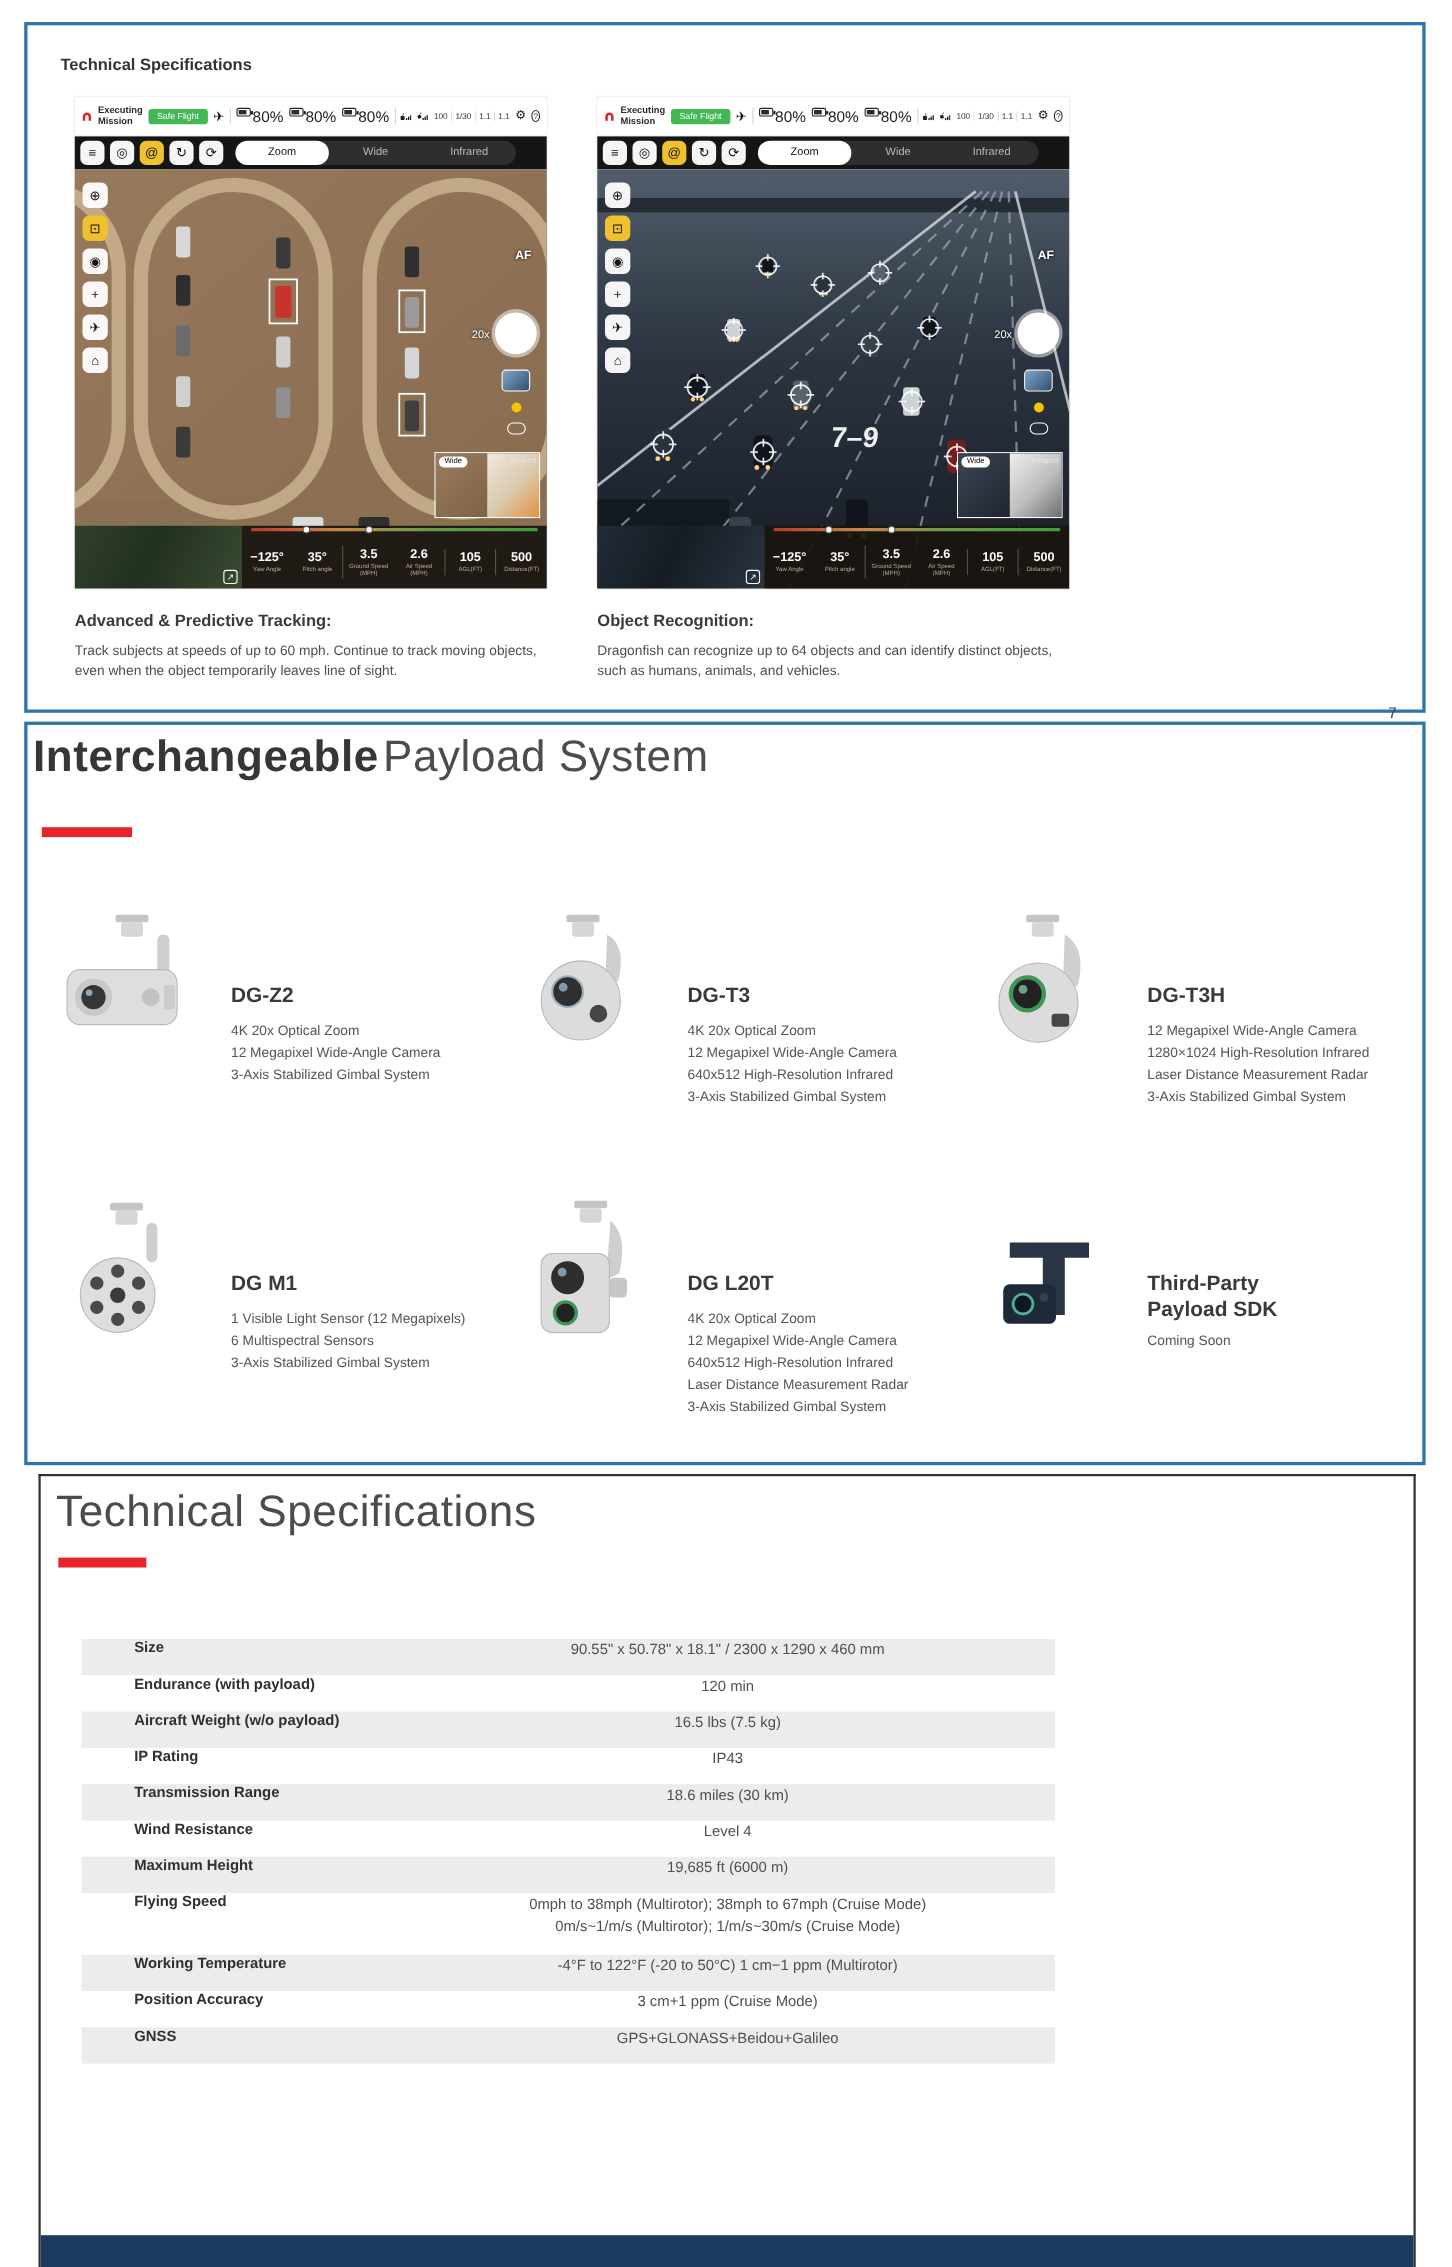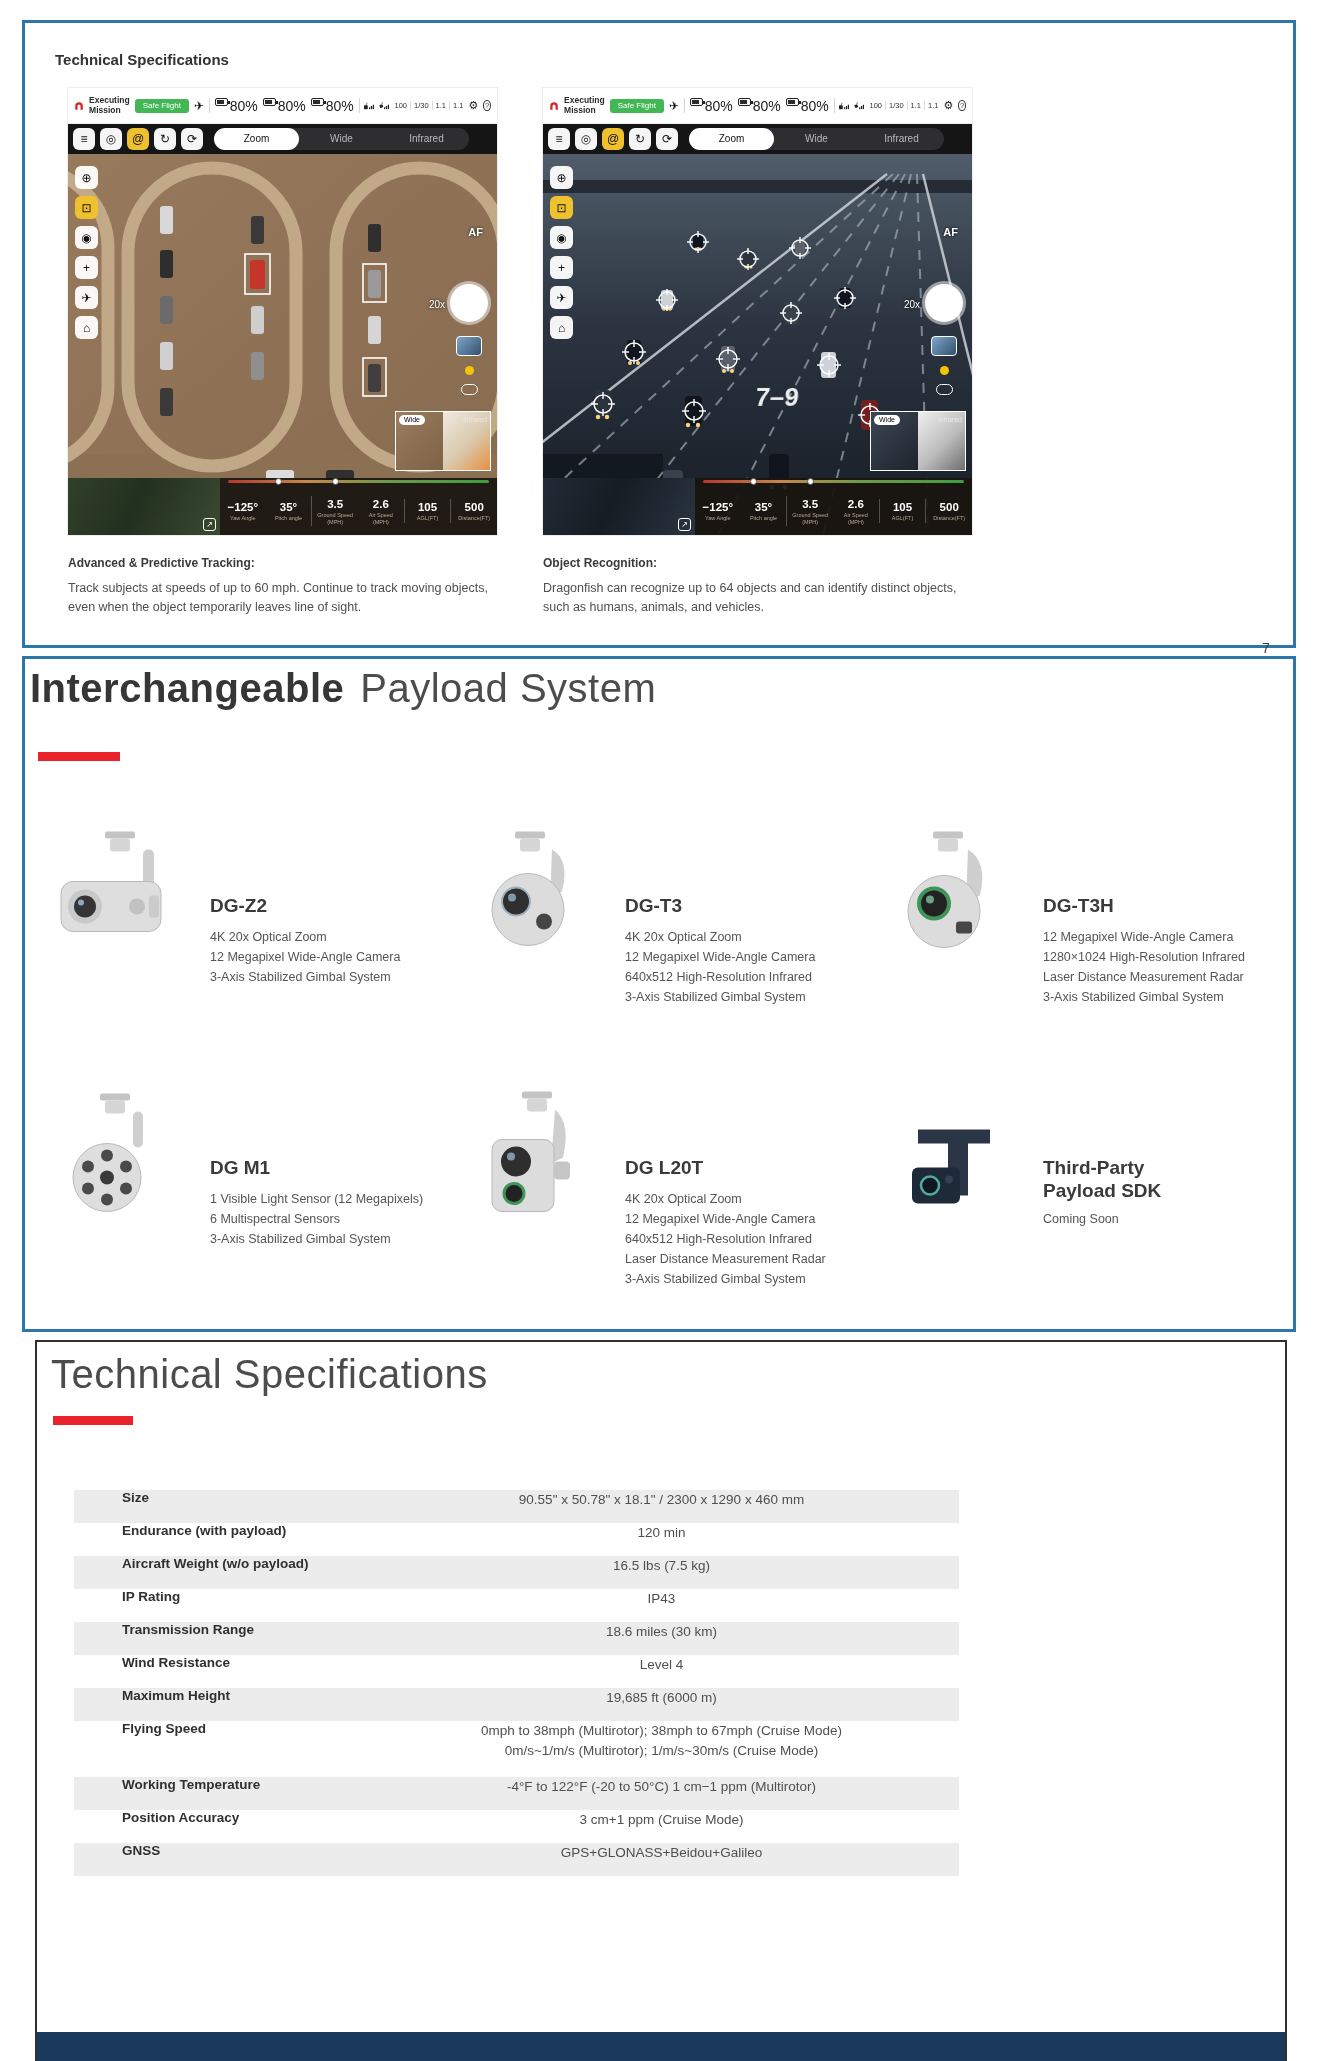--- a/index.html
+++ b/index.html
@@ -11,21 +11,21 @@
   .bluebox{position:absolute;border:3px solid #2e76a9;background:#fff}
   #box1{left:22px;top:20px;width:1274px;height:628px}
   #box2{left:22px;top:656px;width:1274px;height:676px}
   #box3{position:absolute;left:35px;top:1340px;width:1252px;height:721px;border:2px solid #2f2f2f;border-bottom:none;background:#fff}
   #footer-bar{position:absolute;left:0;right:0;bottom:0;height:29px;background:#1b3a5e}
   #page-num{position:absolute;left:1262px;top:640px;font-size:14px;color:#3c3c3c}
 
   .sec-title-sm{position:absolute;left:30px;top:28px;font-size:15px;font-weight:bold;color:#333}
   .h-large{position:absolute;font-size:40px;color:#404040;letter-spacing:.5px;white-space:nowrap}
   .h-large .bold{font-weight:bold;color:#363636}
-  .h-large .light{font-weight:300;color:#4c4c4c;margin-left:16px}
+  .h-large .light{font-weight:300;color:#4c4c4c;margin-left:4px}
   .redbar{position:absolute;height:9px;background:#e8232b}
 
   
   .shot{position:absolute;width:429px;height:447px;box-shadow:0 0 0 1px rgba(0,0,0,.07)}
   .sbar{height:36px;background:#fff;display:flex;align-items:center;padding:0 6px;gap:5px;border-bottom:1px solid #ececec}
   .mission{font-size:8.5px;font-weight:bold;color:#2b2b2b;line-height:1.15;white-space:nowrap}
   .badge{background:#43b656;color:#fff;font-size:8px;padding:2.5px 8px;border-radius:3px;white-space:nowrap}
   .plane{font-size:12px;color:#111;line-height:1}
   .sep{width:1px;height:15px;background:#d5d5d5}
   .bgrp{display:flex;align-items:flex-start;gap:2px;font-size:14px;color:#222;white-space:nowrap}
@@ -71,21 +71,21 @@
   .tslide{position:absolute;top:2px;left:8px;right:8px;height:3px;border-radius:2px;background:linear-gradient(90deg,#b6372e,#c8874a 30%,#6f9a4a 60%,#3f9d3f)}
   .knob{position:absolute;top:-2px;width:7px;height:7px;background:#fff;border-radius:50%;border:1px solid #555}
   .tcols{display:flex;height:100%;align-items:center}
   .tcol{flex:1;text-align:center;color:#fff;padding-top:2px}
   .tcol .v{font-size:11.5px;font-weight:bold;white-space:nowrap}
   .tcol .l{font-size:5.5px;color:#b8a893;margin-top:2px;line-height:1.35}
   .tcol.div{border-left:1px solid rgba(255,255,255,.25)}
 
   
   .cap{position:absolute;width:436px}
-  .cap h3{font-size:12px;font-weight:bold;color:#3a3a3a;margin-bottom:9px}
+  .cap h3{font-size:15px;font-weight:bold;color:#3a3a3a;margin-bottom:9px}
   .cap p{font-size:12.5px;color:#4f4f4f;line-height:1.55}
 
   
   .pcard{position:absolute;width:412px;height:250px}
   .pimg{position:absolute;left:0;top:12px;width:150px;height:185px}
   .ptext{position:absolute;left:165px;top:95px;width:245px}
   .pname{font-size:19px;font-weight:bold;color:#3a3a3a;line-height:1.2;margin-bottom:9px}
   .pspec{font-size:12.5px;color:#555;line-height:1.6}
   .coming{font-size:12.5px;color:#555;margin-top:4px}
 

